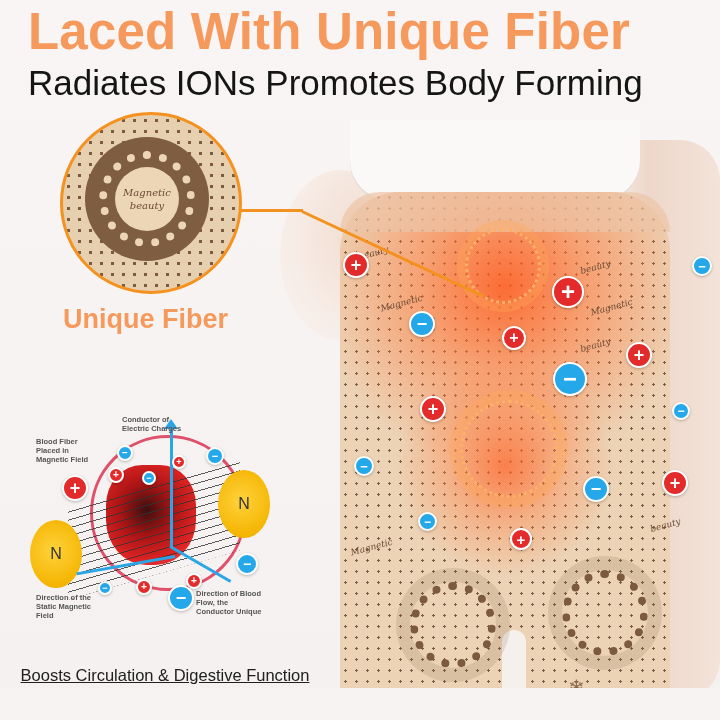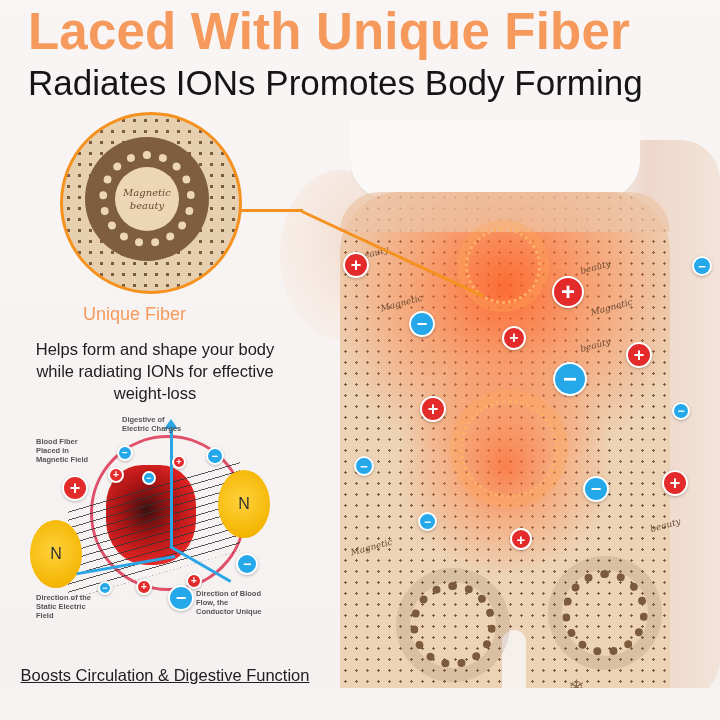--- a/index.html
+++ b/index.html
@@ -42,21 +42,21 @@
   
   .callout-circle { position:absolute; left:60px; top:112px; width:176px; height:176px; border-radius:50%; border:3px solid #f5921f; overflow:hidden;
      background:#e7d0b0; background-image:radial-gradient(#7b5a3f 1.5px, transparent 2px); background-size:11px 11px; }
   .callout-ring { position:absolute; left:22px; top:22px; width:124px; height:124px; border-radius:50%; background:#7e5d41; }
   .callout-petals { position:absolute; left:36px; top:36px; width:96px; height:96px; border-radius:50%; border:8px dotted #ecd6b6; box-sizing:border-box; }
   .callout-center { position:absolute; left:52px; top:52px; width:64px; height:64px; border-radius:50%; background:#ecd6b6; display:flex; flex-direction:column; align-items:center; justify-content:center; }
   .callout-center span { font-family:"DejaVu Serif", serif; font-style:italic; font-size:10px; color:#6b4a33; line-height:13px; }
   .leader-h { position:absolute; left:236px; top:209px; width:67px; height:3px; background:#f5921f; }
   .leader-d { position:absolute; left:302px; top:210px; width:200px; height:3px; background:#f5921f; transform-origin:0 50%; transform:rotate(25deg); }
 
-  .section-title { position:absolute; font-size:18px; font-weight:normal; color:#f59a5c; white-space:nowrap;margin-left:20px; }
+  .section-title { position:absolute; font-size:27px; font-weight:bold; color:#f59a5c; white-space:nowrap; }
   .section-body { position:absolute; font-size:16.5px; color:#202020; text-align:center; line-height:22px; }
 
   
   .diagram { position:absolute; left:20px; top:405px; width:250px; height:210px; }
   .diag-label { position:absolute; font-size:7.5px; font-weight:bold; color:#555; line-height:9px; }
   .red-ring { position:absolute; left:70px; top:30px; width:150px; height:150px; border-radius:50%; border:3px solid #e0506a; }
   .vessel { position:absolute; left:86px; top:60px; width:90px; height:100px; border-radius:40% 40% 45% 45%; background:radial-gradient(circle at 45% 45%, #3a1010 0%, #a81414 35%, #e02424 70%, #ff5a5a 100%); }
   .magnet { position:absolute; width:52px; height:68px; border-radius:50%; background:radial-gradient(circle at 45% 45%, #ffd23c 0%, #f4b400 75%, #e39a00 100%); display:flex; align-items:center; justify-content:center; font-size:16px; color:#333; }
   .magnet.m1 { left:10px; top:115px; }
   .magnet.m2 { left:198px; top:65px; }
@@ -119,21 +119,20 @@
   <div class="callout-circle">
     <div class="callout-ring"></div>
     <div class="callout-petals"></div>
     <div class="callout-center">
       <span>Magnetic</span>
       <span>beauty</span>
     </div>
   </div>
 
   <div class="section-title" style="left:63px;top:304px;">Unique Fiber</div>
-  <div class="section-body" style="left:30px;top:338px;width:250px;">Helps form and shape your body while radiating IONs for effective weight-loss</div>
 
   <div class="diagram">
     <div class="red-ring"></div>
     <div class="vessel"></div>
     <div class="field-lines"></div>
     <div class="magnet m1">N</div>
     <div class="magnet m2">N</div>
     <div class="axis-v"></div>
     <div class="axis-l"></div>
     <div class="axis-r"></div>
@@ -143,21 +142,21 @@
     <div class="ion plus" style="left:152px;top:50px;width:10px;height:10px;font-size:9px;">+</div>
     <div class="ion plus" style="left:116px;top:174px;width:12px;height:12px;font-size:10px;">+</div>
     <div class="ion plus" style="left:166px;top:168px;width:12px;height:12px;font-size:10px;">+</div>
     <div class="ion minus" style="left:97px;top:40px;width:12px;height:12px;font-size:10px;">−</div>
     <div class="ion minus" style="left:122px;top:66px;width:10px;height:10px;font-size:9px;">−</div>
     <div class="ion minus" style="left:186px;top:42px;width:14px;height:14px;font-size:11px;">−</div>
     <div class="ion minus" style="left:216px;top:148px;width:18px;height:18px;font-size:14px;">−</div>
     <div class="ion minus" style="left:78px;top:176px;width:10px;height:10px;font-size:9px;">−</div>
     <div class="ion minus" style="left:148px;top:180px;width:22px;height:22px;font-size:18px;">−</div>
 
-    <div class="diag-label" style="left:102px;top:10px;width:70px;">Digestive of Electric Charges</div>
+    <div class="diag-label" style="left:102px;top:10px;width:70px;">Conductor of Electric Charges</div>
     <div class="diag-label" style="left:16px;top:32px;width:55px;">Blood Fiber Placed in Magnetic Field</div>
-    <div class="diag-label" style="left:16px;top:188px;width:60px;">Direction of the Static Electric Field</div>
+    <div class="diag-label" style="left:16px;top:188px;width:60px;">Direction of the Static Magnetic Field</div>
     <div class="diag-label" style="left:176px;top:184px;width:72px;">Direction of Blood Flow, the Conductor Unique</div>
   </div>
 
   <div class="section-body" style="left:20px;top:664px;width:290px;text-decoration:underline;">Boosts Circulation &amp; Digestive Function for Fat Loss</div>
 
 </div>
 
 </body></html>

